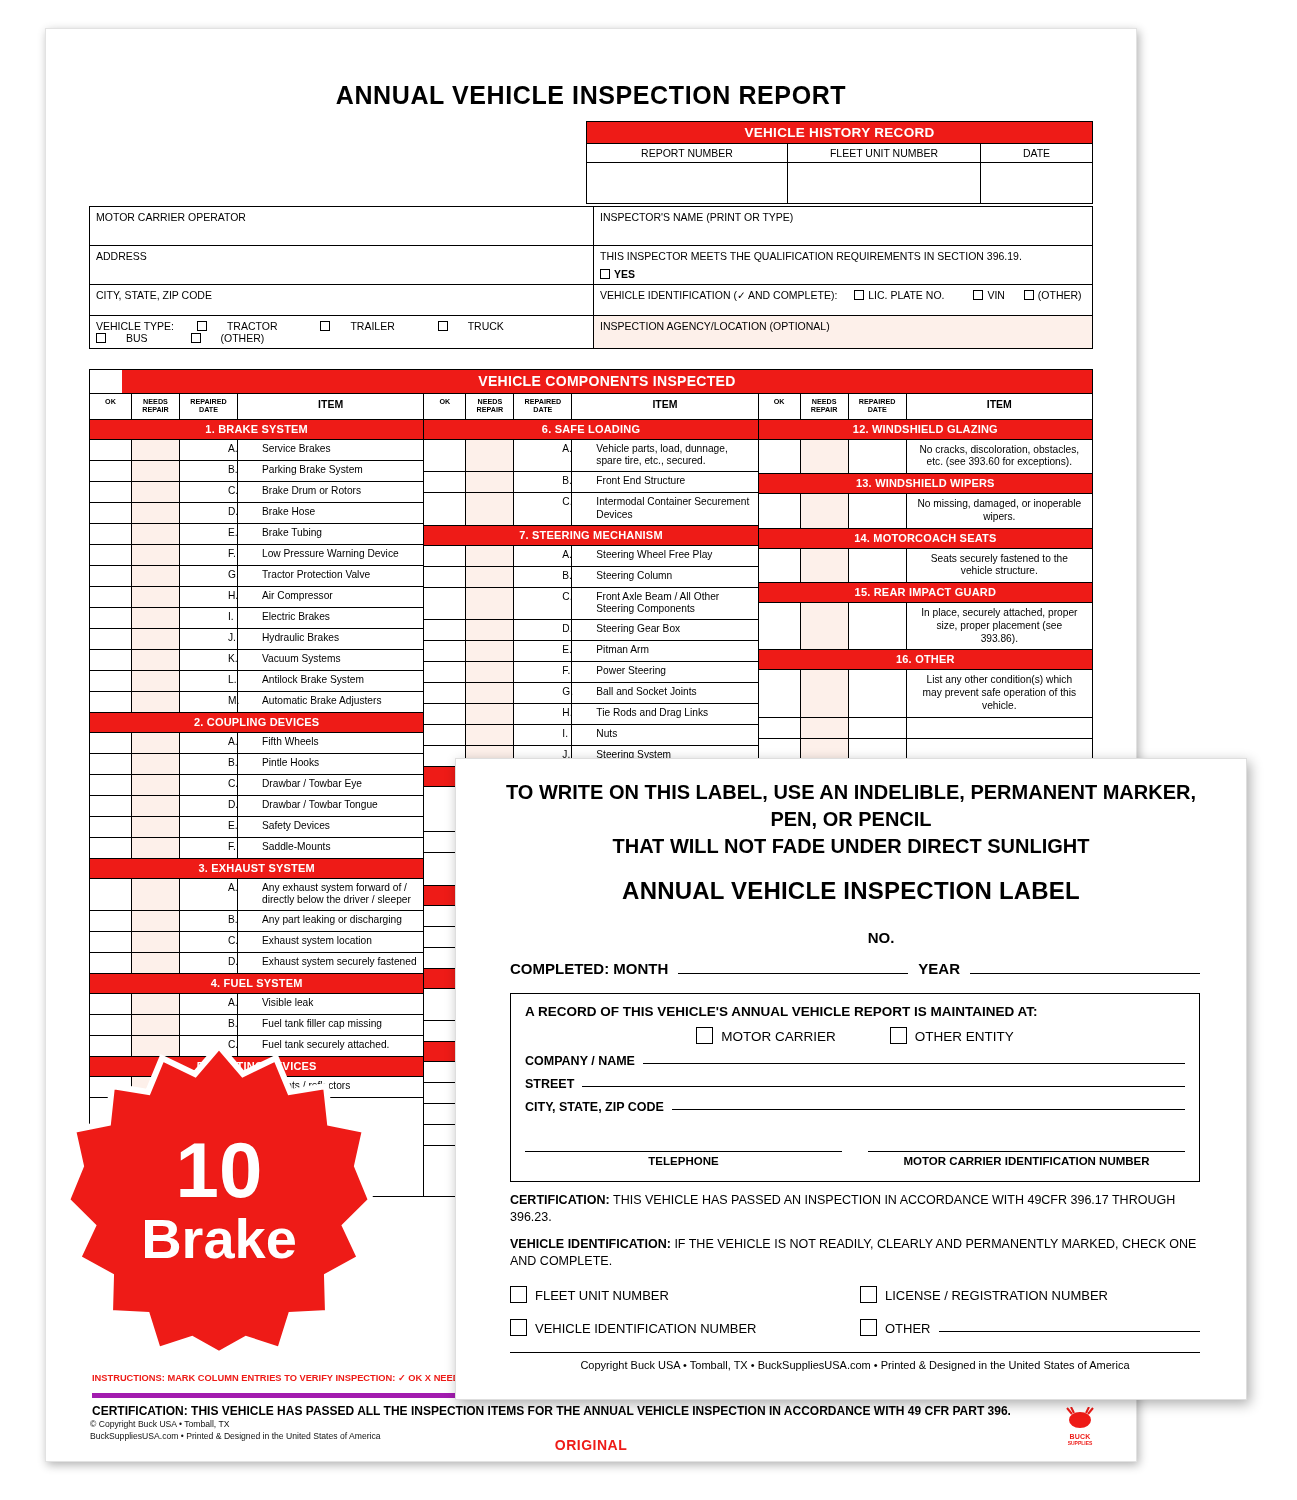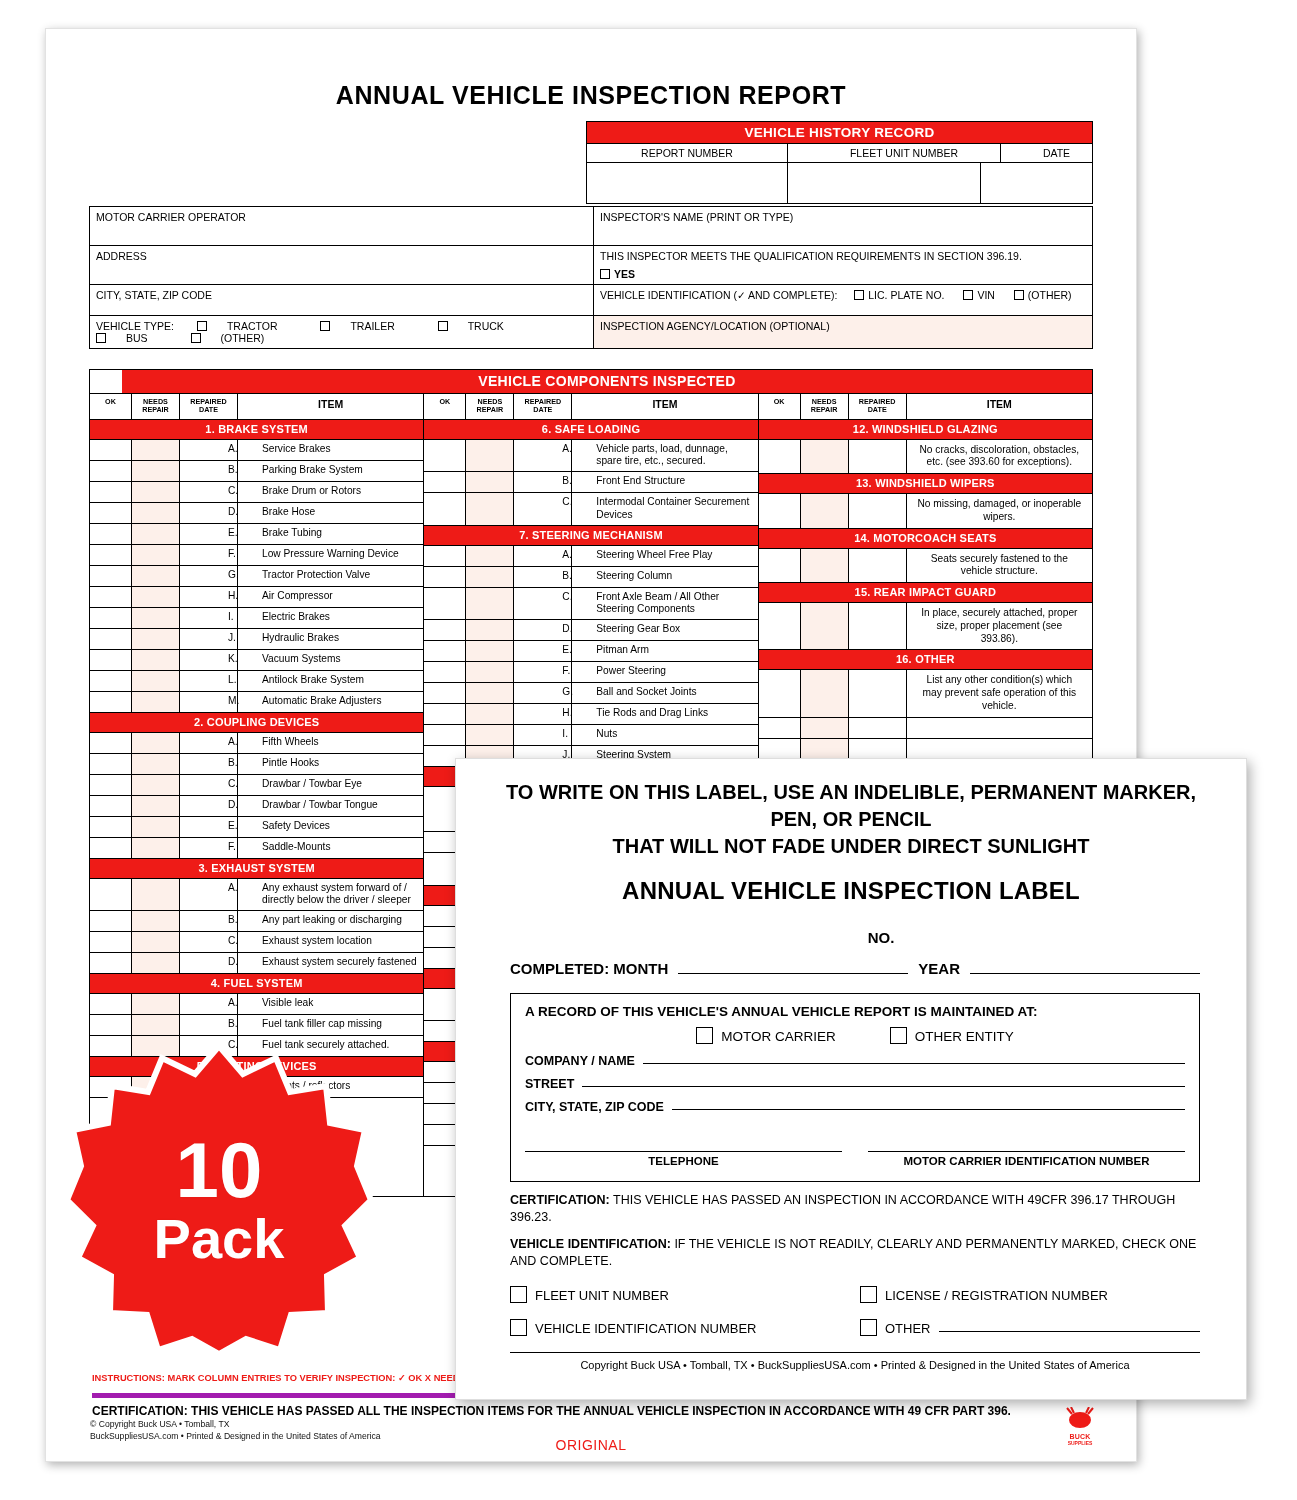--- a/index.html
+++ b/index.html
@@ -52,21 +52,20 @@
     color: #fff;
     text-align: center;
     font-weight: bold;
     font-size: 13.5px;
     padding: 3px 0 3px;
     letter-spacing: 0.3px;
   }
   .hist-cols {
     display: flex;
     border-top: 1px solid #000;
-    gap: 20px;
   }
   .hist-cols > div {
     text-align: center;
     font-size: 10.5px;
     padding: 3px 0 3px;
     border-right: 1px solid #000;
   }
   .hist-cols > div:last-child { border-right: 0; }
   .hc1 { flex: 0 0 200px; }
   .hc2 { flex: 0 0 192px; }
@@ -225,21 +224,21 @@
     line-height: 1.45;
     color: #111;
   }
   .orig {
     position: absolute;
     left: 0;
     right: 0;
     top: 1408px;
     text-align: center;
     color: #ee1b17;
-    font-weight: normal;
+    font-weight: bold;
     font-size: 14px;
     letter-spacing: 0.5px;
   }
   .buck-logo {
     position: absolute;
     right: 28px;
     top: 1378px;
     width: 56px;
     height: 34px;
     text-align: center;
@@ -448,21 +447,21 @@
           </div>
         </div>
       </div>
       <div class="crow">
         <div class="cleft">
           <span>CITY, STATE, ZIP CODE</span>
         </div>
         <div class="cright">
           <span>VEHICLE IDENTIFICATION (✓ AND COMPLETE):</span>
           <span style="margin-left:14px"><span class="cb"></span><span>LIC. PLATE NO.</span></span>
-          <span style="margin-left:16px"><span class="cb"></span><span>VIN</span></span>
+          <span style="margin-left:26px"><span class="cb"></span><span>VIN</span></span>
           <span style="margin-left:16px"><span class="cb"></span><span>(OTHER)</span></span>
         </div>
       </div>
       <div class="crow">
         <div class="cleft vt-opts">
           <span>VEHICLE TYPE:</span>
           <span><span class="cb"></span><span>TRACTOR</span></span>
           <span><span class="cb"></span><span>TRAILER</span></span>
           <span><span class="cb"></span><span>TRUCK</span></span>
           <span><span class="cb"></span><span>BUS</span></span>
@@ -1079,17 +1078,17 @@
 
     <div class="lbl-foot">Copyright Buck USA • Tomball, TX • BuckSuppliesUSA.com • Printed &amp; Designed in the United States of America</div>
   </div>
 
   <div class="burst">
     <svg width="310" height="320" viewBox="0 0 310 320">
       <polygon fill="#ee1b17" stroke="#ffffff" stroke-width="6" points="155,6 179,34 212,18 226,52 262,46 266,83 301,90 293,126 307,160 281,186 296,218 263,236 264,273 227,275 216,310 182,299 155,314 128,299 94,310 83,275 46,273 47,236 14,218 29,186 3,160 17,126 9,90 44,83 48,46 84,52 98,18 131,34"></polygon>
     </svg>
     <div class="btxt">
       <div class="b1">10</div>
-      <div class="b2">Pack</div>
+      <div class="b2">Brake</div>
     </div>
   </div>
 
 </div>
 
 </body></html>

